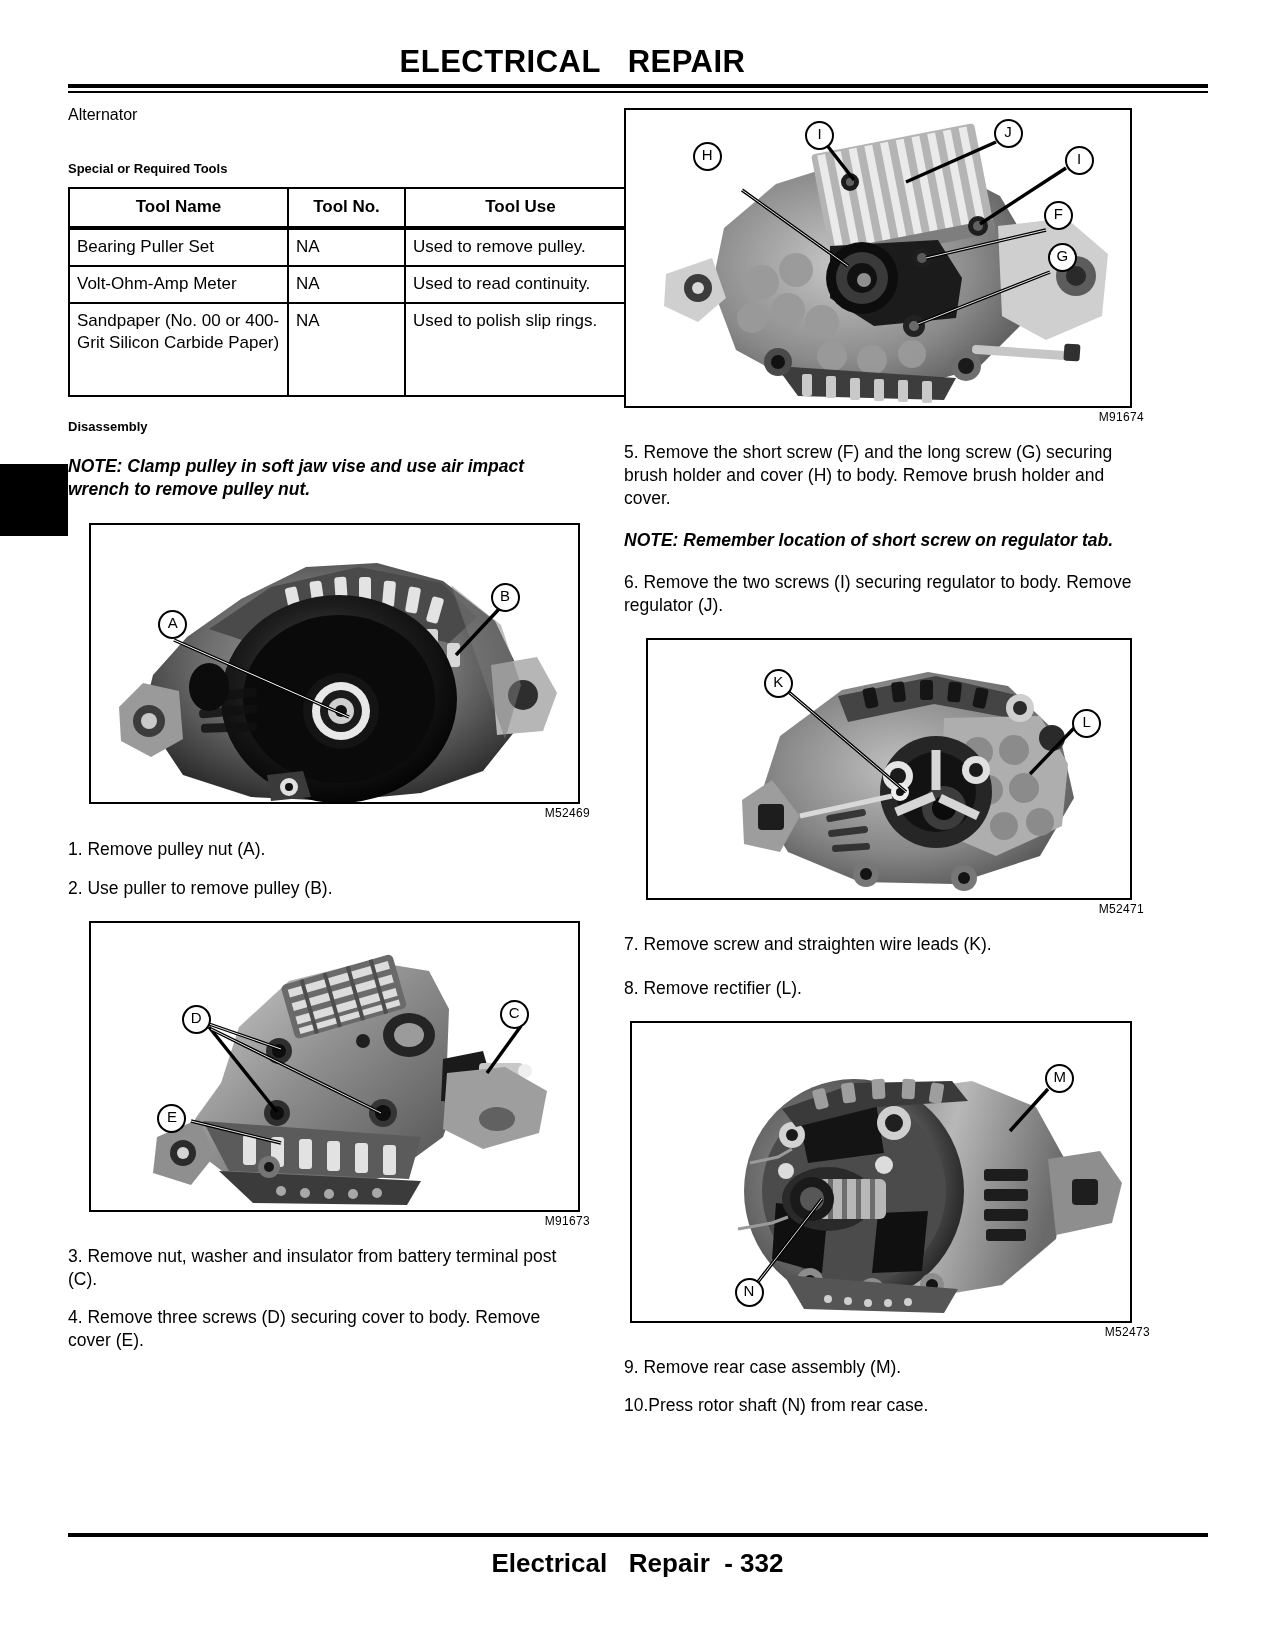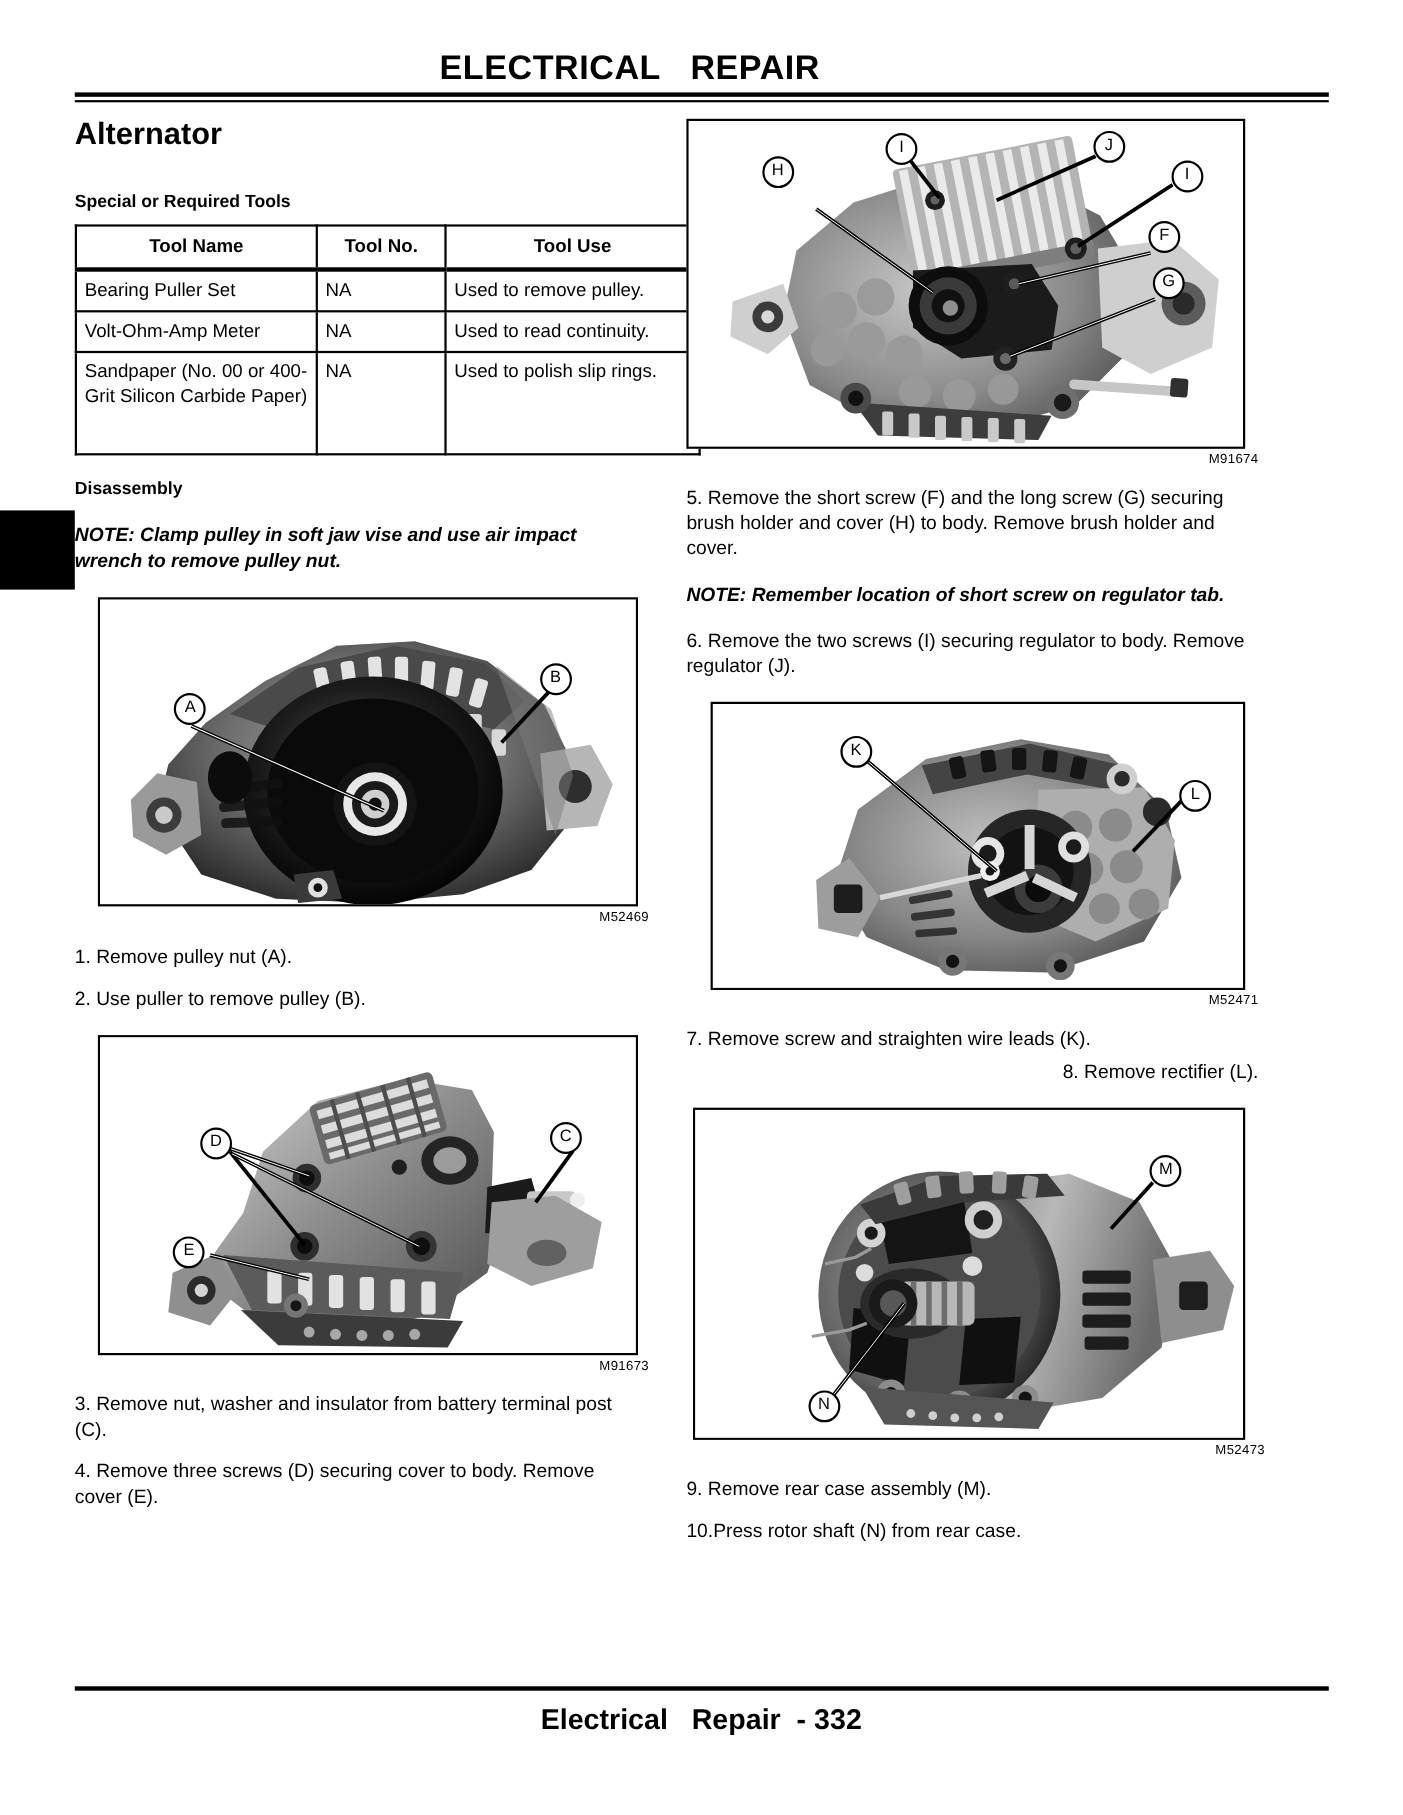--- a/index.html
+++ b/index.html
@@ -63,27 +63,27 @@
     left: 68px; top: 100px;
     width: 522px;
   }
   .col-right {
     position: absolute;
     left: 624px; top: 100px;
     width: 520px;
   }
 
   h2.sec-head {
-    font-size: 28px;
-    font-weight: bold;
+    font-size: 16px;
+    font-weight: normal;
     margin: 0 0 0 0;
     padding: 0;
   }
   .sub-head {
-    font-size: 16px;
+    font-size: 13px;
     font-weight: bold;
   }
   .body-text {
     font-size: 17.5px;
     line-height: 1.32;
   }
   .note-text {
     font-size: 17.5px;
     font-weight: bold;
     font-style: italic;
@@ -628,21 +628,21 @@
       </svg>
       <div class="callout-layer">
         <div class="badge" style="left:26.6%;top:16.3%;">K</div>
         <div class="badge" style="left:90.6%;top:31.8%;">L</div>
       </div>
     </div>
     <div class="fig-cap">M52471</div>
   </div>
 
   <div class="body-text" style="margin-top:17px;">7.  Remove screw and straighten wire leads (K).</div>
-  <div class="body-text" style="margin-top:7px;text-align:right;">8.  Remove rectifier (L).</div>
+  <div class="body-text" style="margin-top:21px;">8.  Remove rectifier (L).</div>
 
   <div class="figure" style="margin-top:21px;margin-left:6px;">
     <div class="fig-frame" style="width:498px;height:298px;">
       <svg class="photo" viewBox="0 0 498 298" preserveAspectRatio="none">
         <defs>
           <linearGradient id="g5a" x1="0" y1="0" x2="1" y2="0.3">
             <stop offset="0%" stop-color="#7e7e7e"></stop>
             <stop offset="45%" stop-color="#b8b8b8"></stop>
             <stop offset="100%" stop-color="#6a6a6a"></stop>
           </linearGradient>

